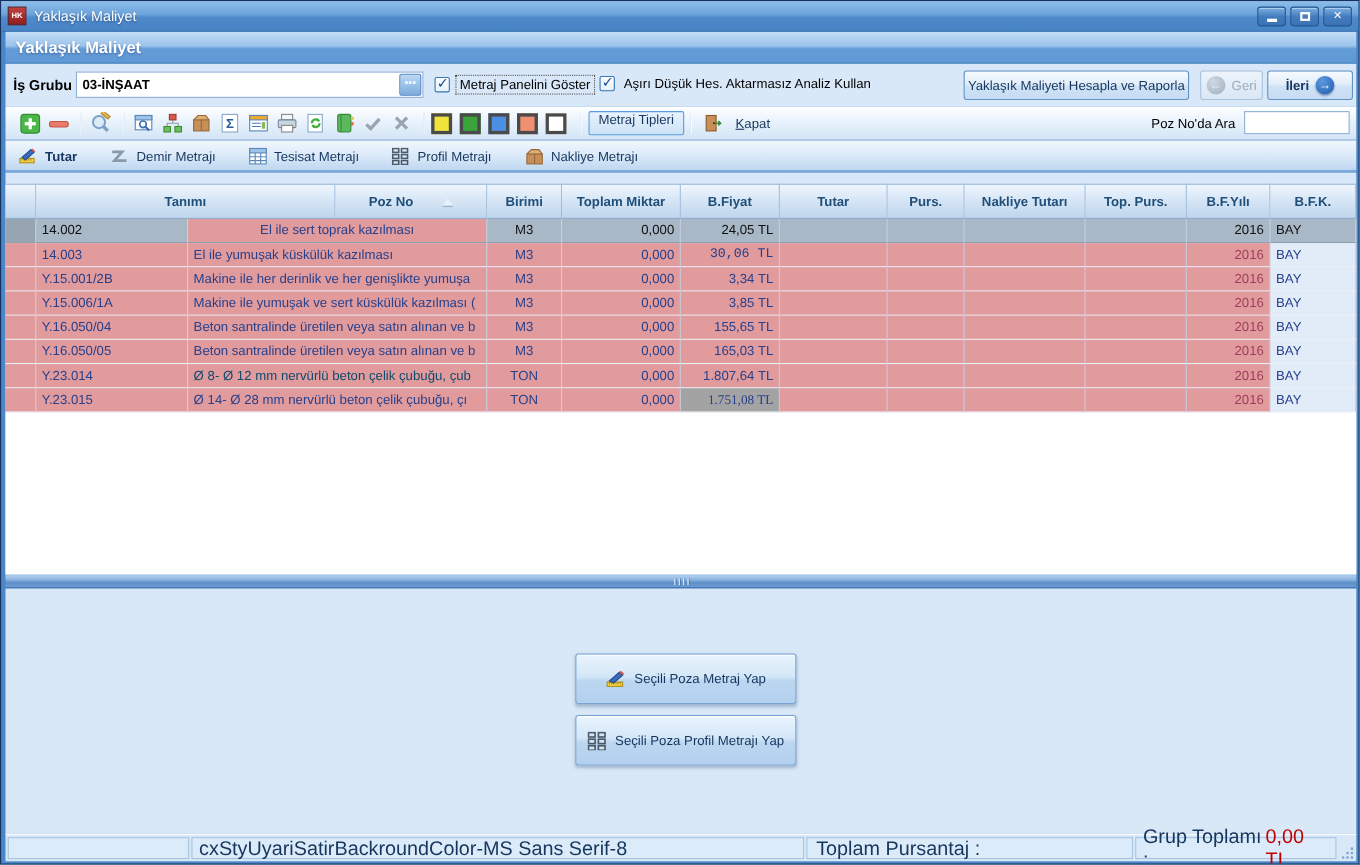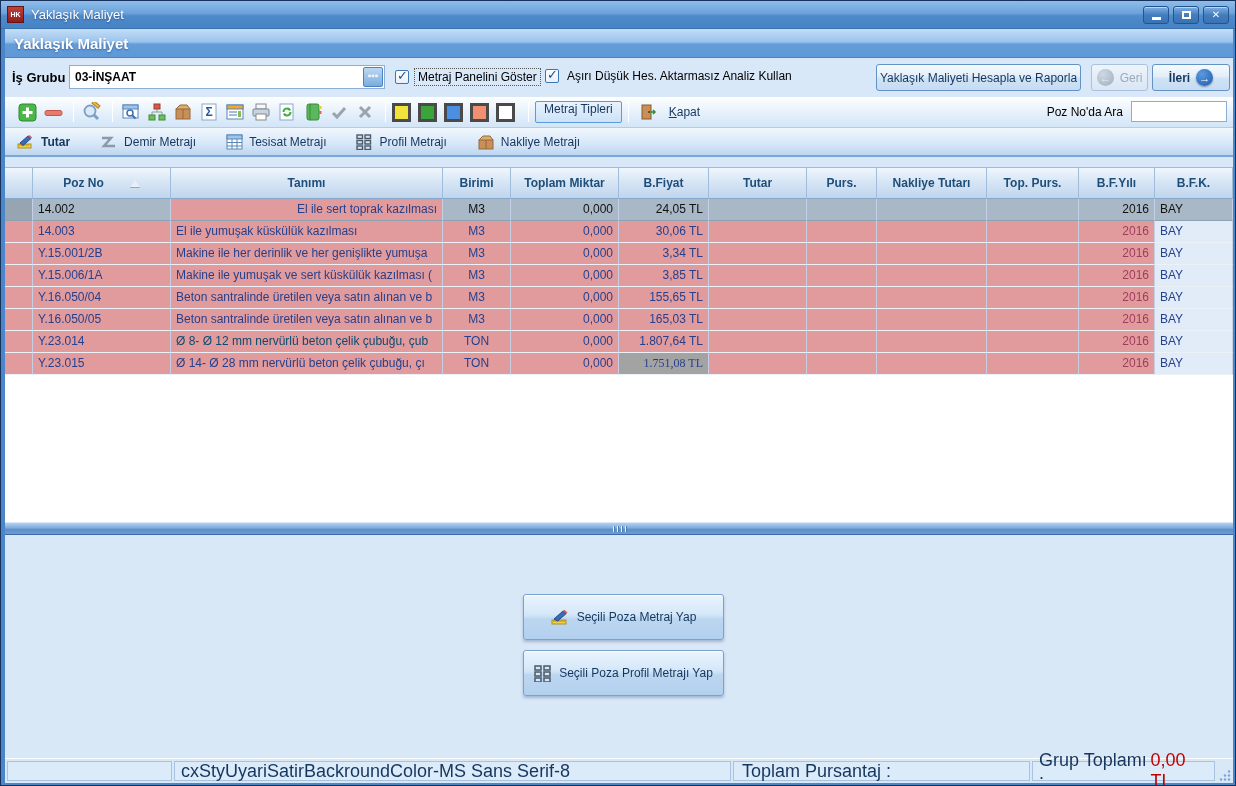--- a/index.html
+++ b/index.html
@@ -334,27 +334,27 @@
         </svg>
       <span>Nakliye Metrajı</span>
     </div>
   </div>
 
   <div class="grid">
     <div class="gridhead" id="grid-head">
         <div class="hcell" style="width: 28px;">
           <span></span>
         </div>
+        <div class="hcell" style="width: 272px;">
+          <span>Tanımı</span>
+        </div>
         <div class="hcell" style="width: 138px;">
           <span>Poz No</span>
           <span class="sort-tri"></span>
         </div>
-        <div class="hcell" style="width: 272px;">
-          <span>Tanımı</span>
-        </div>
         <div class="hcell" style="width: 68px;">
           <span>Birimi</span>
         </div>
         <div class="hcell" style="width: 108px;">
           <span>Toplam Miktar</span>
         </div>
         <div class="hcell" style="width: 90px;">
           <span>B.Fiyat</span>
         </div>
         <div class="hcell" style="width: 98px;">
@@ -373,38 +373,38 @@
           <span>B.F.Yılı</span>
         </div>
         <div class="hcell" style="width: 78px;">
           <span>B.F.K.</span>
         </div>
       </div>
     <div class="gridbody" id="grid-body">
         <div class="grow">
           <div class="gcell" style="width: 28px; text-align: center; background: rgb(151, 165, 178); color: rgb(17, 17, 17); border-bottom-color: rgb(143, 162, 180);"></div>
           <div class="gcell" style="width: 138px; text-align: left; background: rgb(169, 184, 199); color: rgb(17, 17, 17); border-bottom-color: rgb(143, 162, 180);">14.002</div>
-          <div class="gcell" style="width: 272px; text-align: right; background: rgb(226, 155, 157); color: rgb(38, 64, 140); border-bottom-color: rgb(143, 162, 180);">El ile sert toprak kazılması</div>
+          <div class="gcell" style="width: 272px; text-align: center; background: rgb(226, 155, 157); color: rgb(38, 64, 140); border-bottom-color: rgb(143, 162, 180);">El ile sert toprak kazılması</div>
           <div class="gcell" style="width: 68px; text-align: center; background: rgb(169, 184, 199); color: rgb(17, 17, 17); border-bottom-color: rgb(143, 162, 180);">M3</div>
           <div class="gcell" style="width: 108px; text-align: right; background: rgb(169, 184, 199); color: rgb(17, 17, 17); border-bottom-color: rgb(143, 162, 180);">0,000</div>
           <div class="gcell" style="width: 90px; text-align: right; background: rgb(169, 184, 199); color: rgb(17, 17, 17); border-bottom-color: rgb(143, 162, 180);">24,05 TL</div>
           <div class="gcell" style="width: 98px; text-align: right; background: rgb(169, 184, 199); color: rgb(17, 17, 17); border-bottom-color: rgb(143, 162, 180);"></div>
           <div class="gcell" style="width: 70px; text-align: right; background: rgb(169, 184, 199); color: rgb(17, 17, 17); border-bottom-color: rgb(143, 162, 180);"></div>
           <div class="gcell" style="width: 110px; text-align: right; background: rgb(169, 184, 199); color: rgb(17, 17, 17); border-bottom-color: rgb(143, 162, 180);"></div>
           <div class="gcell" style="width: 92px; text-align: right; background: rgb(169, 184, 199); color: rgb(17, 17, 17); border-bottom-color: rgb(143, 162, 180);"></div>
           <div class="gcell" style="width: 76px; text-align: right; background: rgb(169, 184, 199); color: rgb(17, 17, 17); border-bottom-color: rgb(143, 162, 180);">2016</div>
           <div class="gcell" style="width: 78px; text-align: left; background: rgb(169, 184, 199); color: rgb(17, 17, 17); border-bottom-color: rgb(143, 162, 180);">BAY</div>
         </div>
         <div class="grow">
           <div class="gcell" style="width: 28px; text-align: center; background: rgb(226, 155, 157); color: rgb(38, 64, 140);"></div>
           <div class="gcell" style="width: 138px; text-align: left; background: rgb(226, 155, 157); color: rgb(38, 64, 140);">14.003</div>
           <div class="gcell" style="width: 272px; text-align: left; background: rgb(226, 155, 157); color: rgb(38, 64, 140);">El ile yumuşak küskülük kazılması</div>
           <div class="gcell" style="width: 68px; text-align: center; background: rgb(226, 155, 157); color: rgb(38, 64, 140);">M3</div>
           <div class="gcell" style="width: 108px; text-align: right; background: rgb(226, 155, 157); color: rgb(38, 64, 140);">0,000</div>
-          <div class="gcell" style="width: 90px; text-align: right; background: rgb(226, 155, 157); color: rgb(38, 64, 140);">30,06 TL</div>
+          <div class="gcell" style="width: 90px; text-align: right; background: rgb(226, 155, 157); color: rgb(38, 64, 140); font-family: Liberation Mono, monospace;">30,06 TL</div>
           <div class="gcell" style="width: 98px; text-align: right; background: rgb(226, 155, 157); color: rgb(38, 64, 140);"></div>
           <div class="gcell" style="width: 70px; text-align: right; background: rgb(226, 155, 157); color: rgb(38, 64, 140);"></div>
           <div class="gcell" style="width: 110px; text-align: right; background: rgb(226, 155, 157); color: rgb(38, 64, 140);"></div>
           <div class="gcell" style="width: 92px; text-align: right; background: rgb(226, 155, 157); color: rgb(38, 64, 140);"></div>
           <div class="gcell" style="width: 76px; text-align: right; background: rgb(226, 155, 157); color: rgb(158, 61, 92);">2016</div>
           <div class="gcell" style="width: 78px; text-align: left; background: rgb(226, 236, 248); color: rgb(38, 64, 140);">BAY</div>
         </div>
         <div class="grow">
           <div class="gcell" style="width: 28px; text-align: center; background: rgb(226, 155, 157); color: rgb(38, 64, 140);"></div>
           <div class="gcell" style="width: 138px; text-align: left; background: rgb(226, 155, 157); color: rgb(38, 64, 140);">Y.15.001/2B</div>

